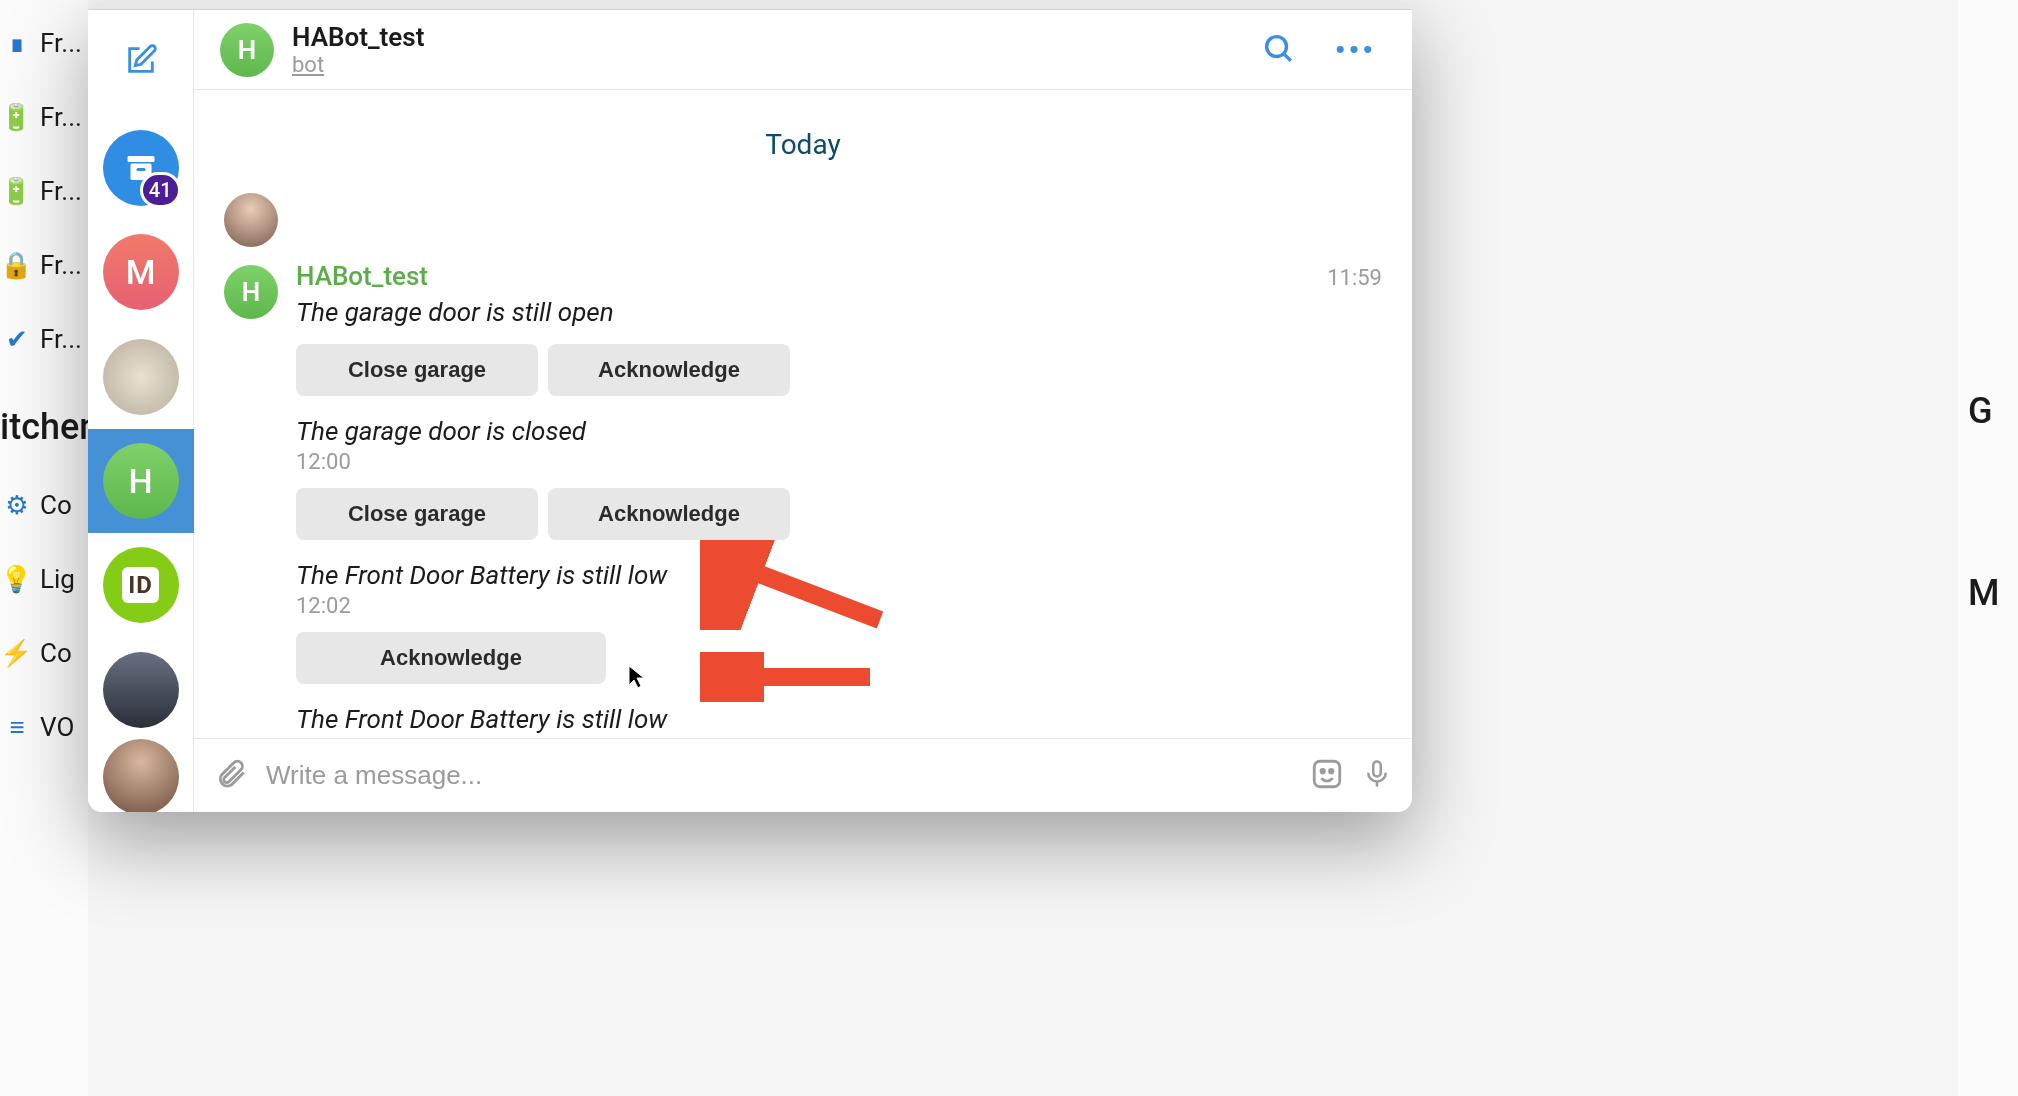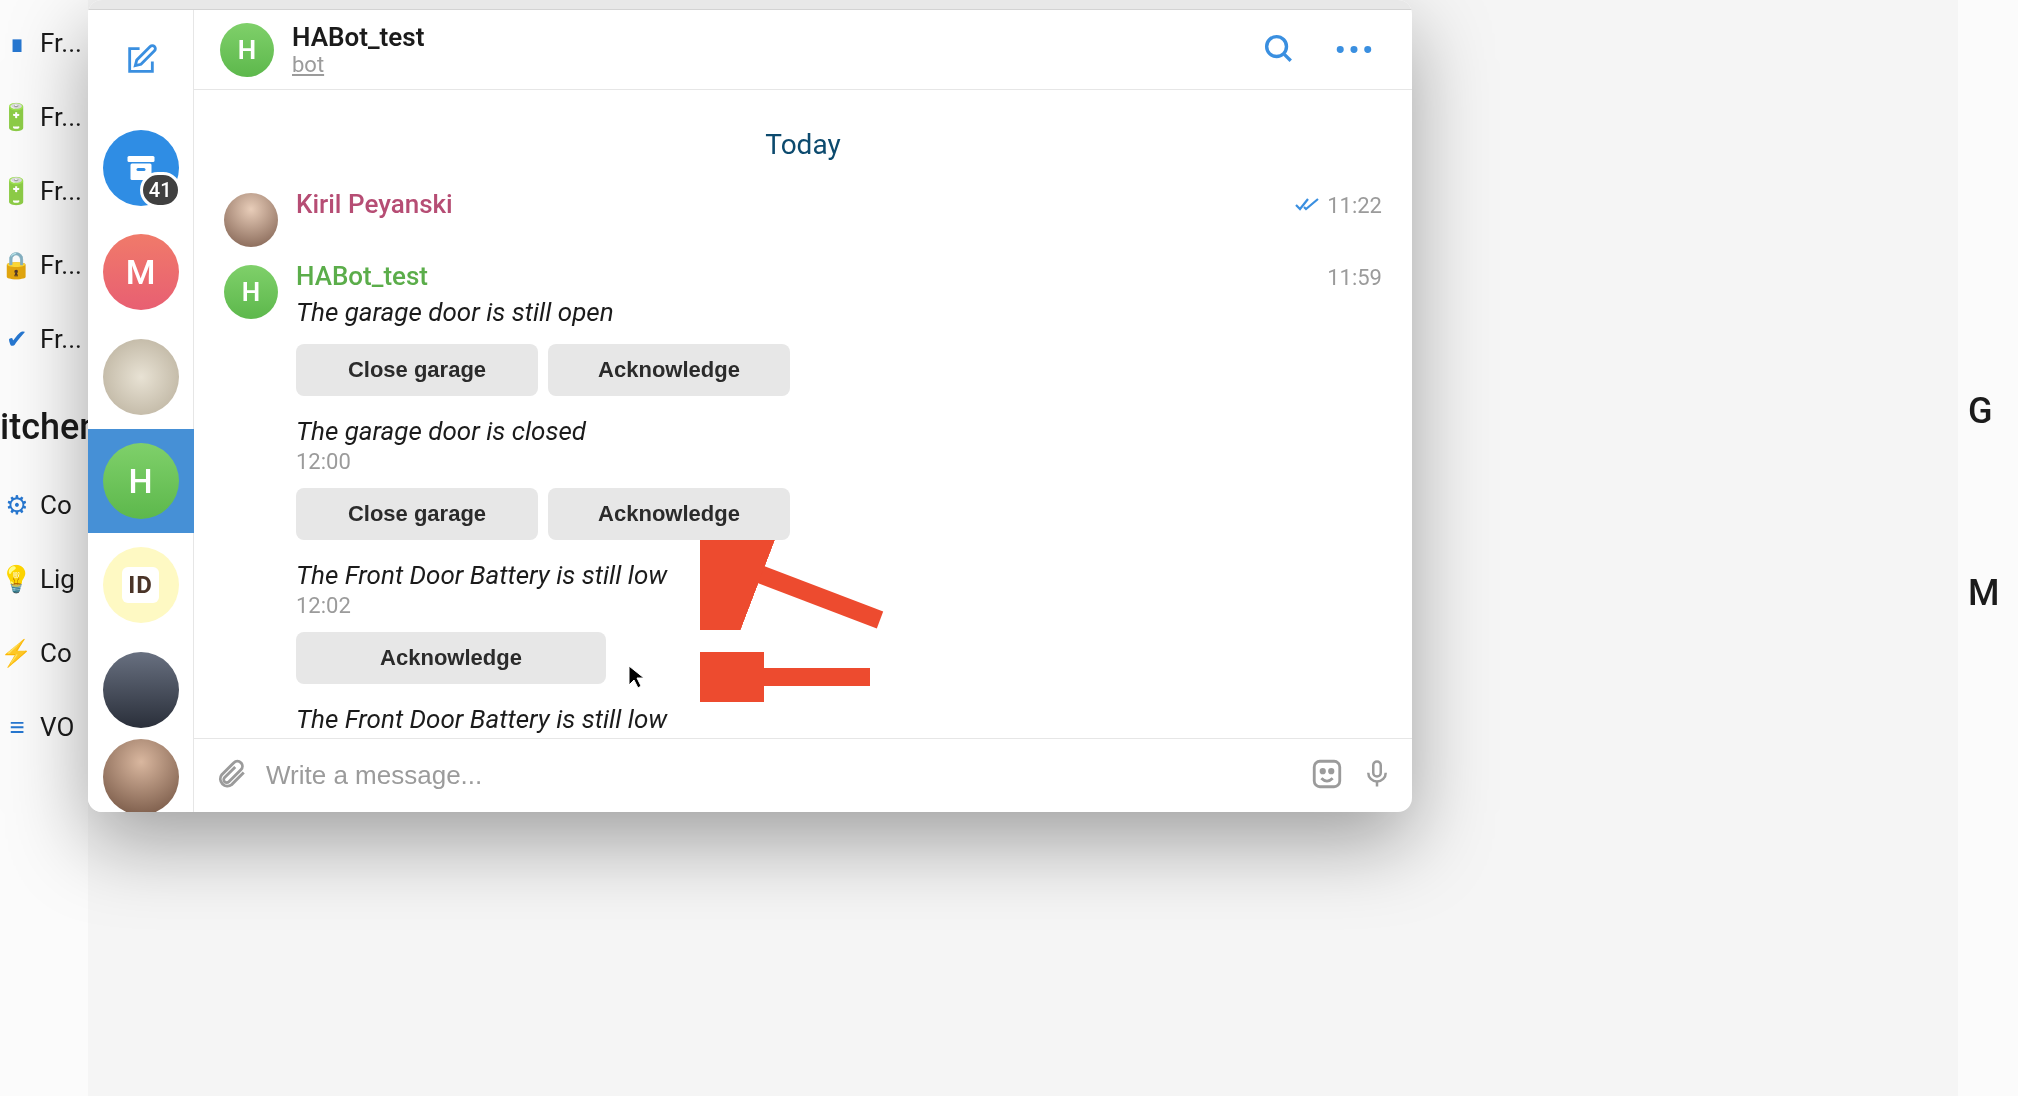--- a/index.html
+++ b/index.html
@@ -93,21 +93,21 @@
   .avatar {
     width: 76px; height: 76px; border-radius: 50%;
     display:flex; align-items:center; justify-content:center;
     color:#fff; font-size:34px; font-weight:500;
     background-size: cover;
     position: relative;
   }
   .avatar .badge {
     position:absolute; bottom:-2px; right:-2px;
     min-width:36px; height:36px; border-radius:18px;
-    background:#404040; color:#fff; font-size:20px;
+    background:#4c1d95; color:#fff; font-size:20px;
     display:flex; align-items:center; justify-content:center;
     border:3px solid #fff;
     padding:0 6px;
   }
 
   .main {
     flex: 1;
     display: flex;
     flex-direction: column;
     min-width: 0;
@@ -272,21 +272,21 @@
       </div>
       <div class="chat">
         <div class="avatar" style="background:radial-gradient(circle,#e8e2d4,#b7ad99)"></div>
       </div>
       <div class="chat active">
         <div class="avatar" style="background:linear-gradient(180deg,#7fd06a,#5db84c)">
             <span>H</span>
           </div>
       </div>
       <div class="chat">
-        <div class="avatar" style="background:#fef9c3;font-size:24px;font-weight:700;letter-spacing:1px">
+        <div class="avatar" style="background:#84cc16;font-size:24px;font-weight:700;letter-spacing:1px">
           <span style="background:#fff;color:#4a3428;border-radius:6px;padding:4px 6px">ID</span>
         </div>
       </div>
       <div class="chat">
         <div class="avatar" style="background:linear-gradient(180deg,#687080,#2a2f3a)"></div>
       </div>
       <div class="chat" style="height:70px">
         <div class="avatar" style="background:radial-gradient(circle at 50% 30%,#d9b79f,#6b4c3b)"></div>
       </div>
     </div>
@@ -308,32 +308,20 @@
         </div>
         <div class="more">•••</div>
       </div>
 
       <div class="messages">
         <div class="date-sep">Today</div>
 
         <div class="msg-row">
           <div class="av" style="background:radial-gradient(circle at 50% 30%,#e8cdb9,#7a5a4a)"></div>
           <div class="msg-body">
-            <div class="msg-head">
-              <span class="sender user">Kiril Peyanski</span>
-              <span class="ts">
-                <span class="checks">
-                  <svg width="24" height="16" viewBox="0 0 24 16" stroke="#3a8fe0" stroke-width="2.2" fill="none">
-                      <path d="M1 8l4 4L13 2"></path>
-                      <path d="M9 10l2 2L23 2"></path>
-                    </svg>
-                </span>
-                <span>11:22</span>
-              </span>
-            </div>
           </div>
         </div>
 
         <div class="msg-row" style="margin-top:14px">
           <div class="av green" style="align-self:flex-start;margin-top:4px">
               <span>H</span>
             </div>
           <div class="msg-body">
             <div class="msg-head">
               <span class="sender bot">HABot_test</span>

